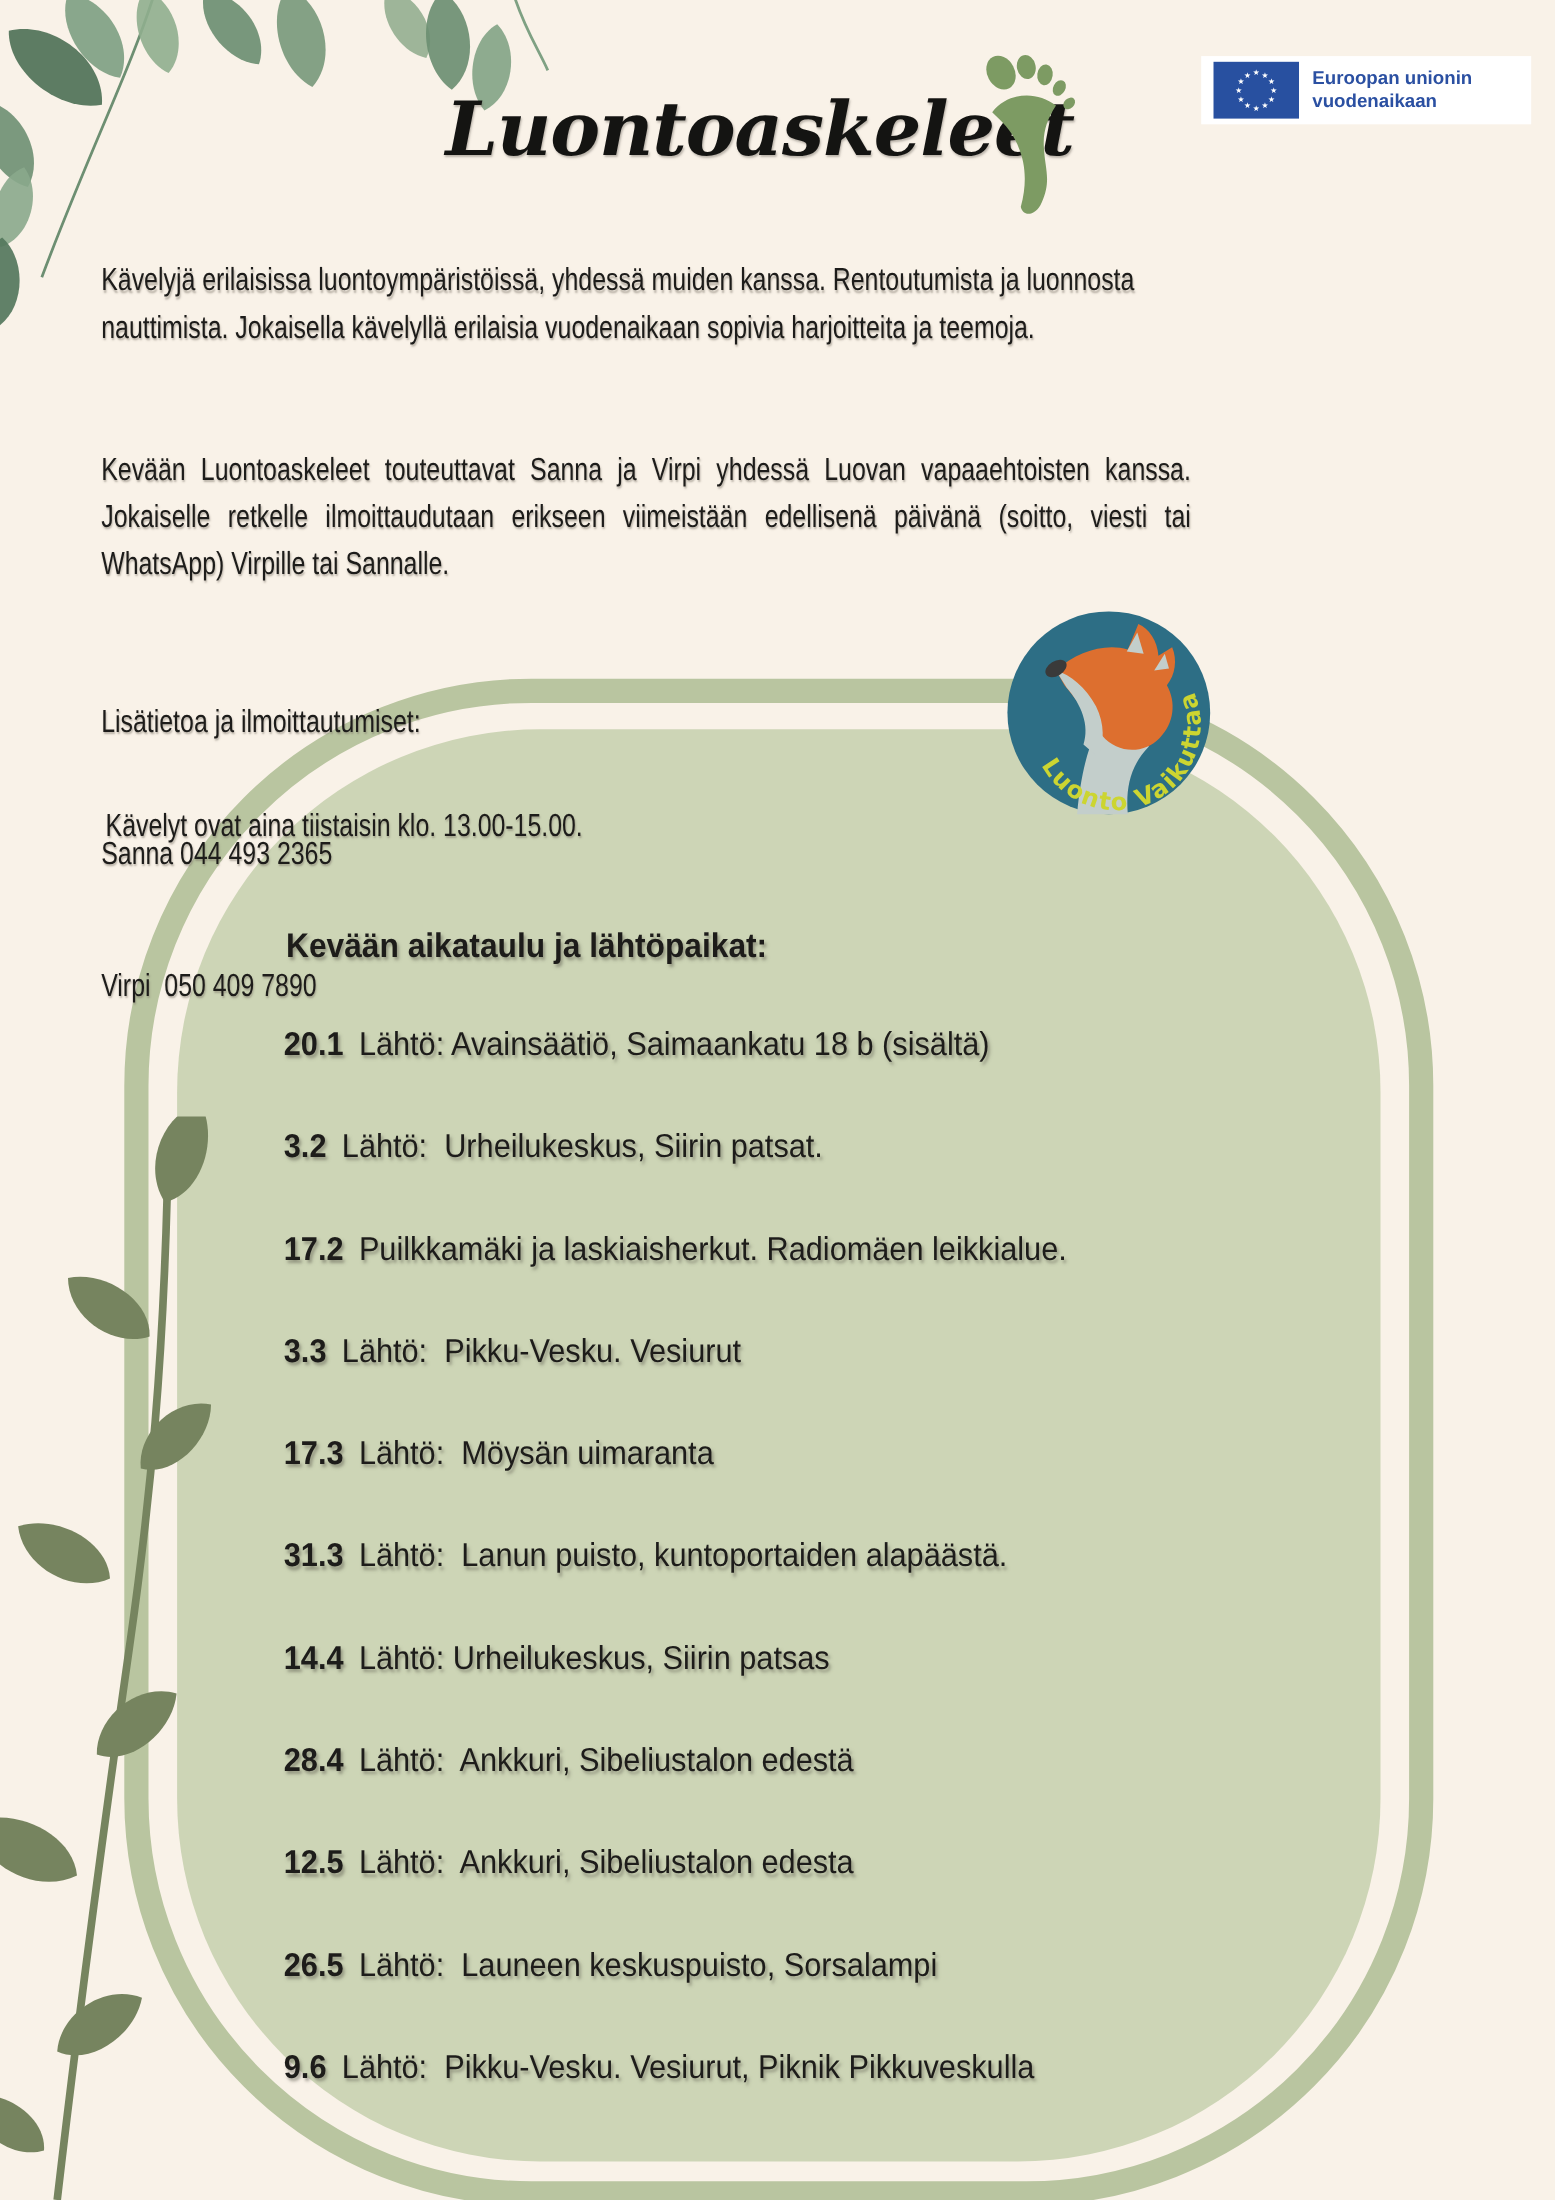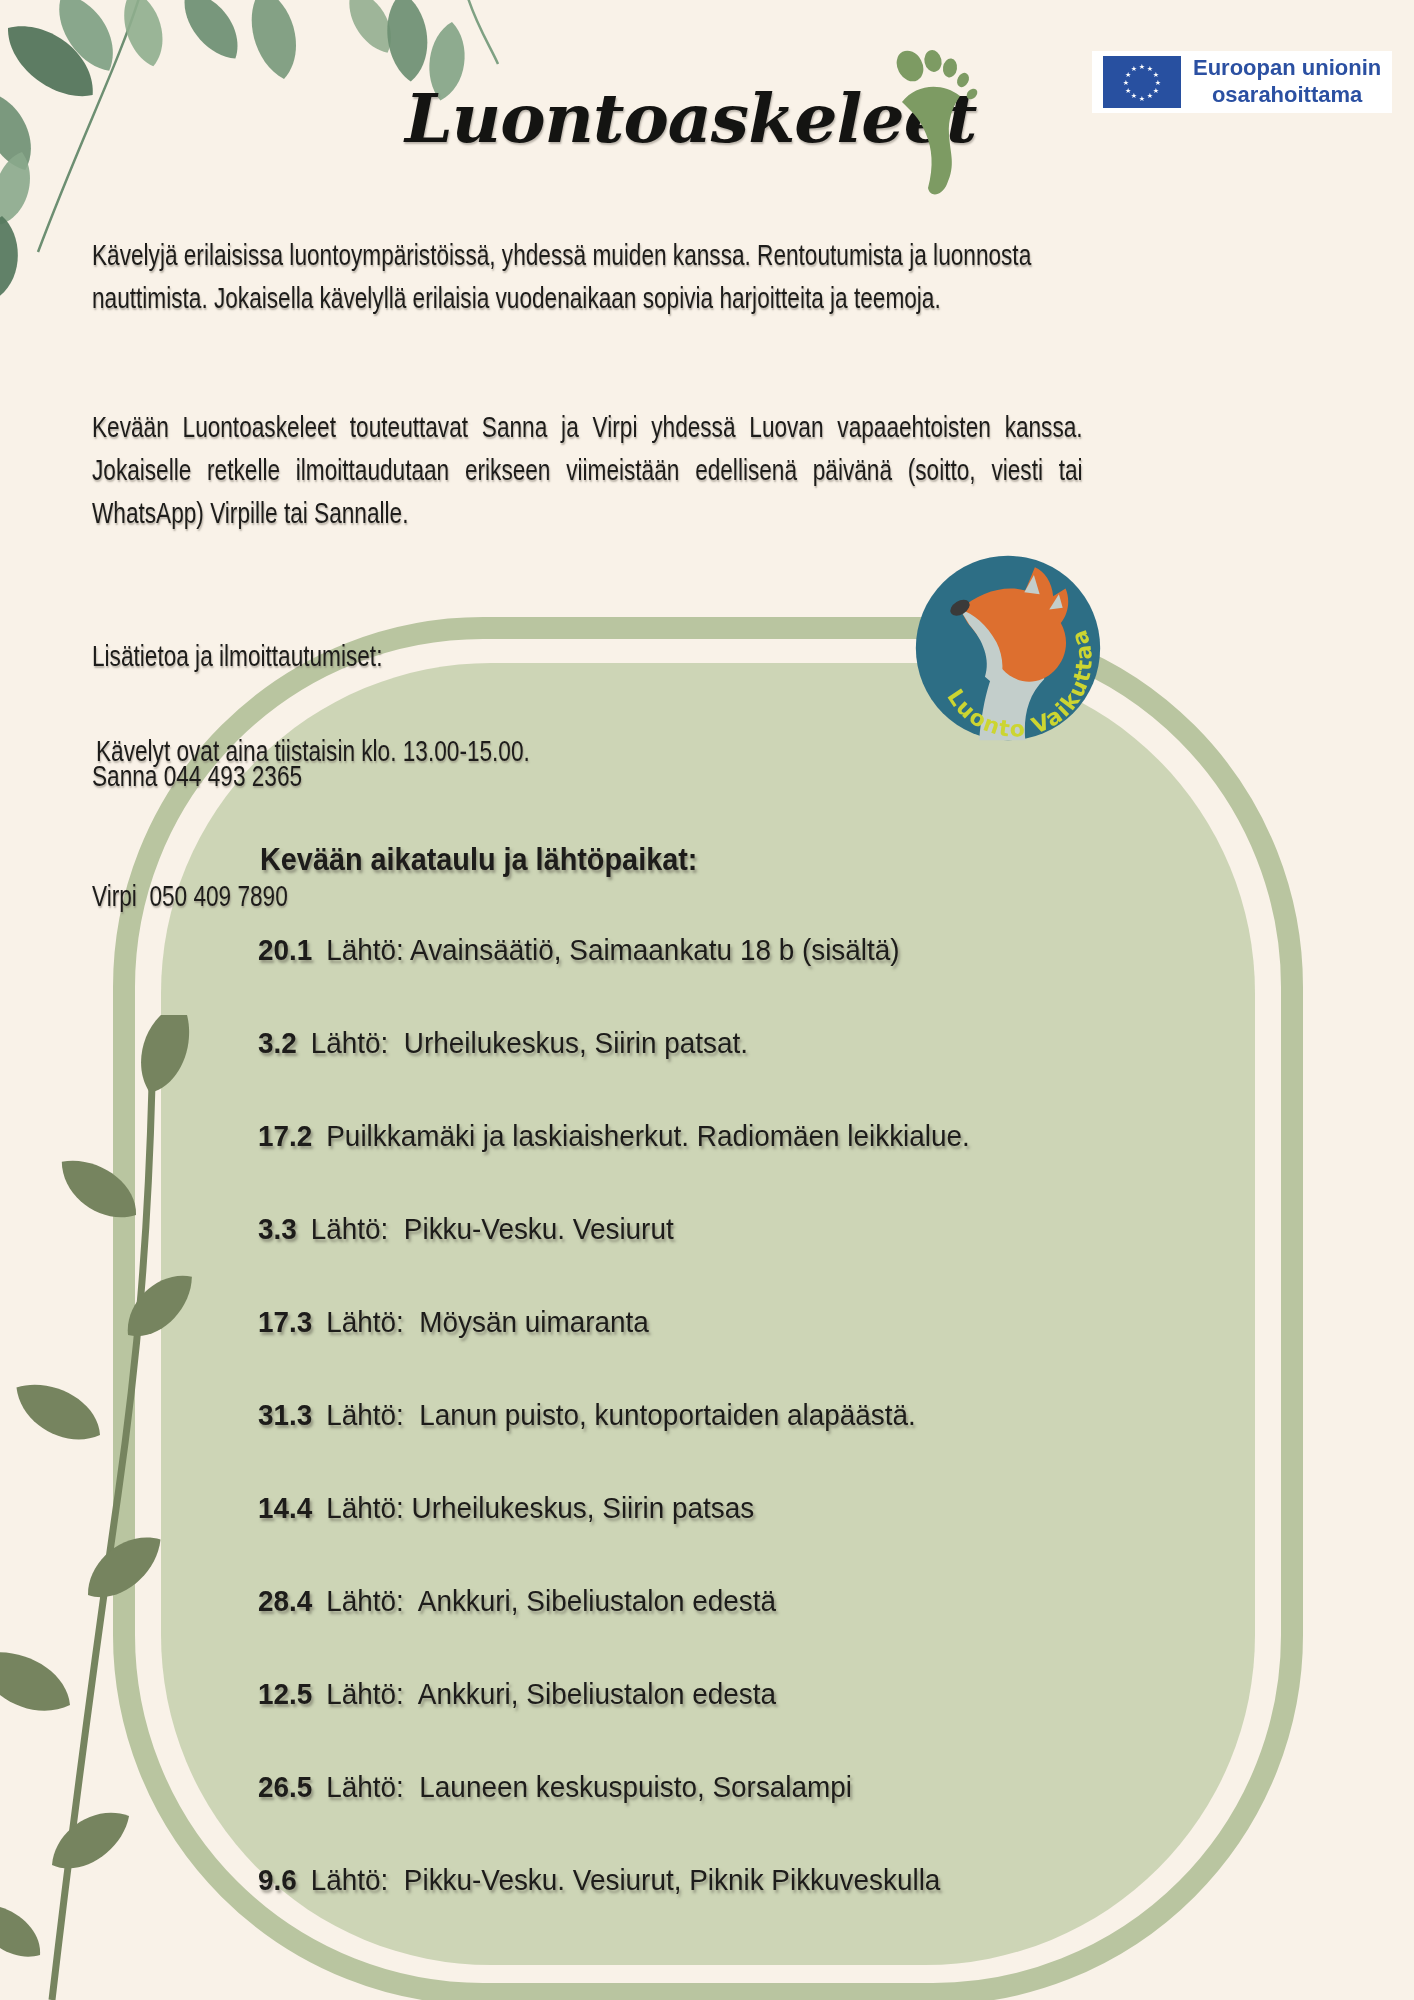--- a/index.html
+++ b/index.html
@@ -14,21 +14,21 @@
     left:405px;top:78px;width:500px;text-align:center;
     font-family:"DejaVu Serif",serif;font-style:italic;font-weight:bold;
     font-size:68px;color:#141412;letter-spacing:-1px;
     text-shadow:1px 2px 2px rgba(110,105,95,.45);
   }
   
   .eu-card{
     left:1092px;top:51px;width:300px;height:62px;background:#ffffff;
     display:flex;align-items:center;gap:12px;padding-left:11px;box-sizing:border-box;
   }
-  .eu-text{font-size:22px;font-weight:bold;color:#2b50a2;line-height:1.22;text-align:center;}
+  .eu-text{font-size:17px;font-weight:bold;color:#2b50a2;line-height:1.22;}
   
   .condensed{transform:scaleX(0.78);transform-origin:0 0;width:1270px;}
   .para{
     font-size:29px;line-height:43px;color:#1d1c1a;
     text-shadow:1px 2px 2px rgba(120,112,100,.5);white-space:pre-wrap;
   }
   .justified{text-align:justify;}
   .contact-line{white-space:pre;}
   
   .box-outer{
@@ -124,21 +124,21 @@
         <text x="39" y="44.5">★</text>
           <text x="31" y="42.4">★</text>
         <text x="25.1" y="36.5">★</text>
           <text x="23" y="28.5">★</text>
         <text x="25.1" y="20.5">★</text>
           <text x="31" y="14.6">★</text>
       </g>
     </svg>
     <div class="eu-text">
       <div>Euroopan unionin</div>
-      <div>osarahoittama</div>
+      <div>vuodenaikaan</div>
     </div>
   </div>
 
   <div class="abs para condensed z3" style="left:92px;top:234px;">Kävelyjä erilaisissa luontoympäristöissä, yhdessä muiden kanssa. Rentoutumista ja luonnosta nauttimista. Jokaisella kävelyllä erilaisia vuodenaikaan sopivia harjoitteita ja teemoja.</div>
   <div class="abs para condensed justified z3" style="left:92px;top:406px;">Kevään Luontoaskeleet touteuttavat Sanna ja Virpi yhdessä Luovan vapaaehtoisten kanssa. Jokaiselle retkelle ilmoittaudutaan erikseen viimeistään edellisenä päivänä (soitto, viesti tai WhatsApp) Virpille tai Sannalle.</div>
 
   <div class="abs para condensed z3" style="left:92px;top:556px;line-height:40px;">
     <div class="contact-line">Lisätietoa ja ilmoittautumiset:</div>
     <div class="contact-line">Sanna 044 493 2365</div>
     <div class="contact-line">Virpi  050 409 7890</div>

